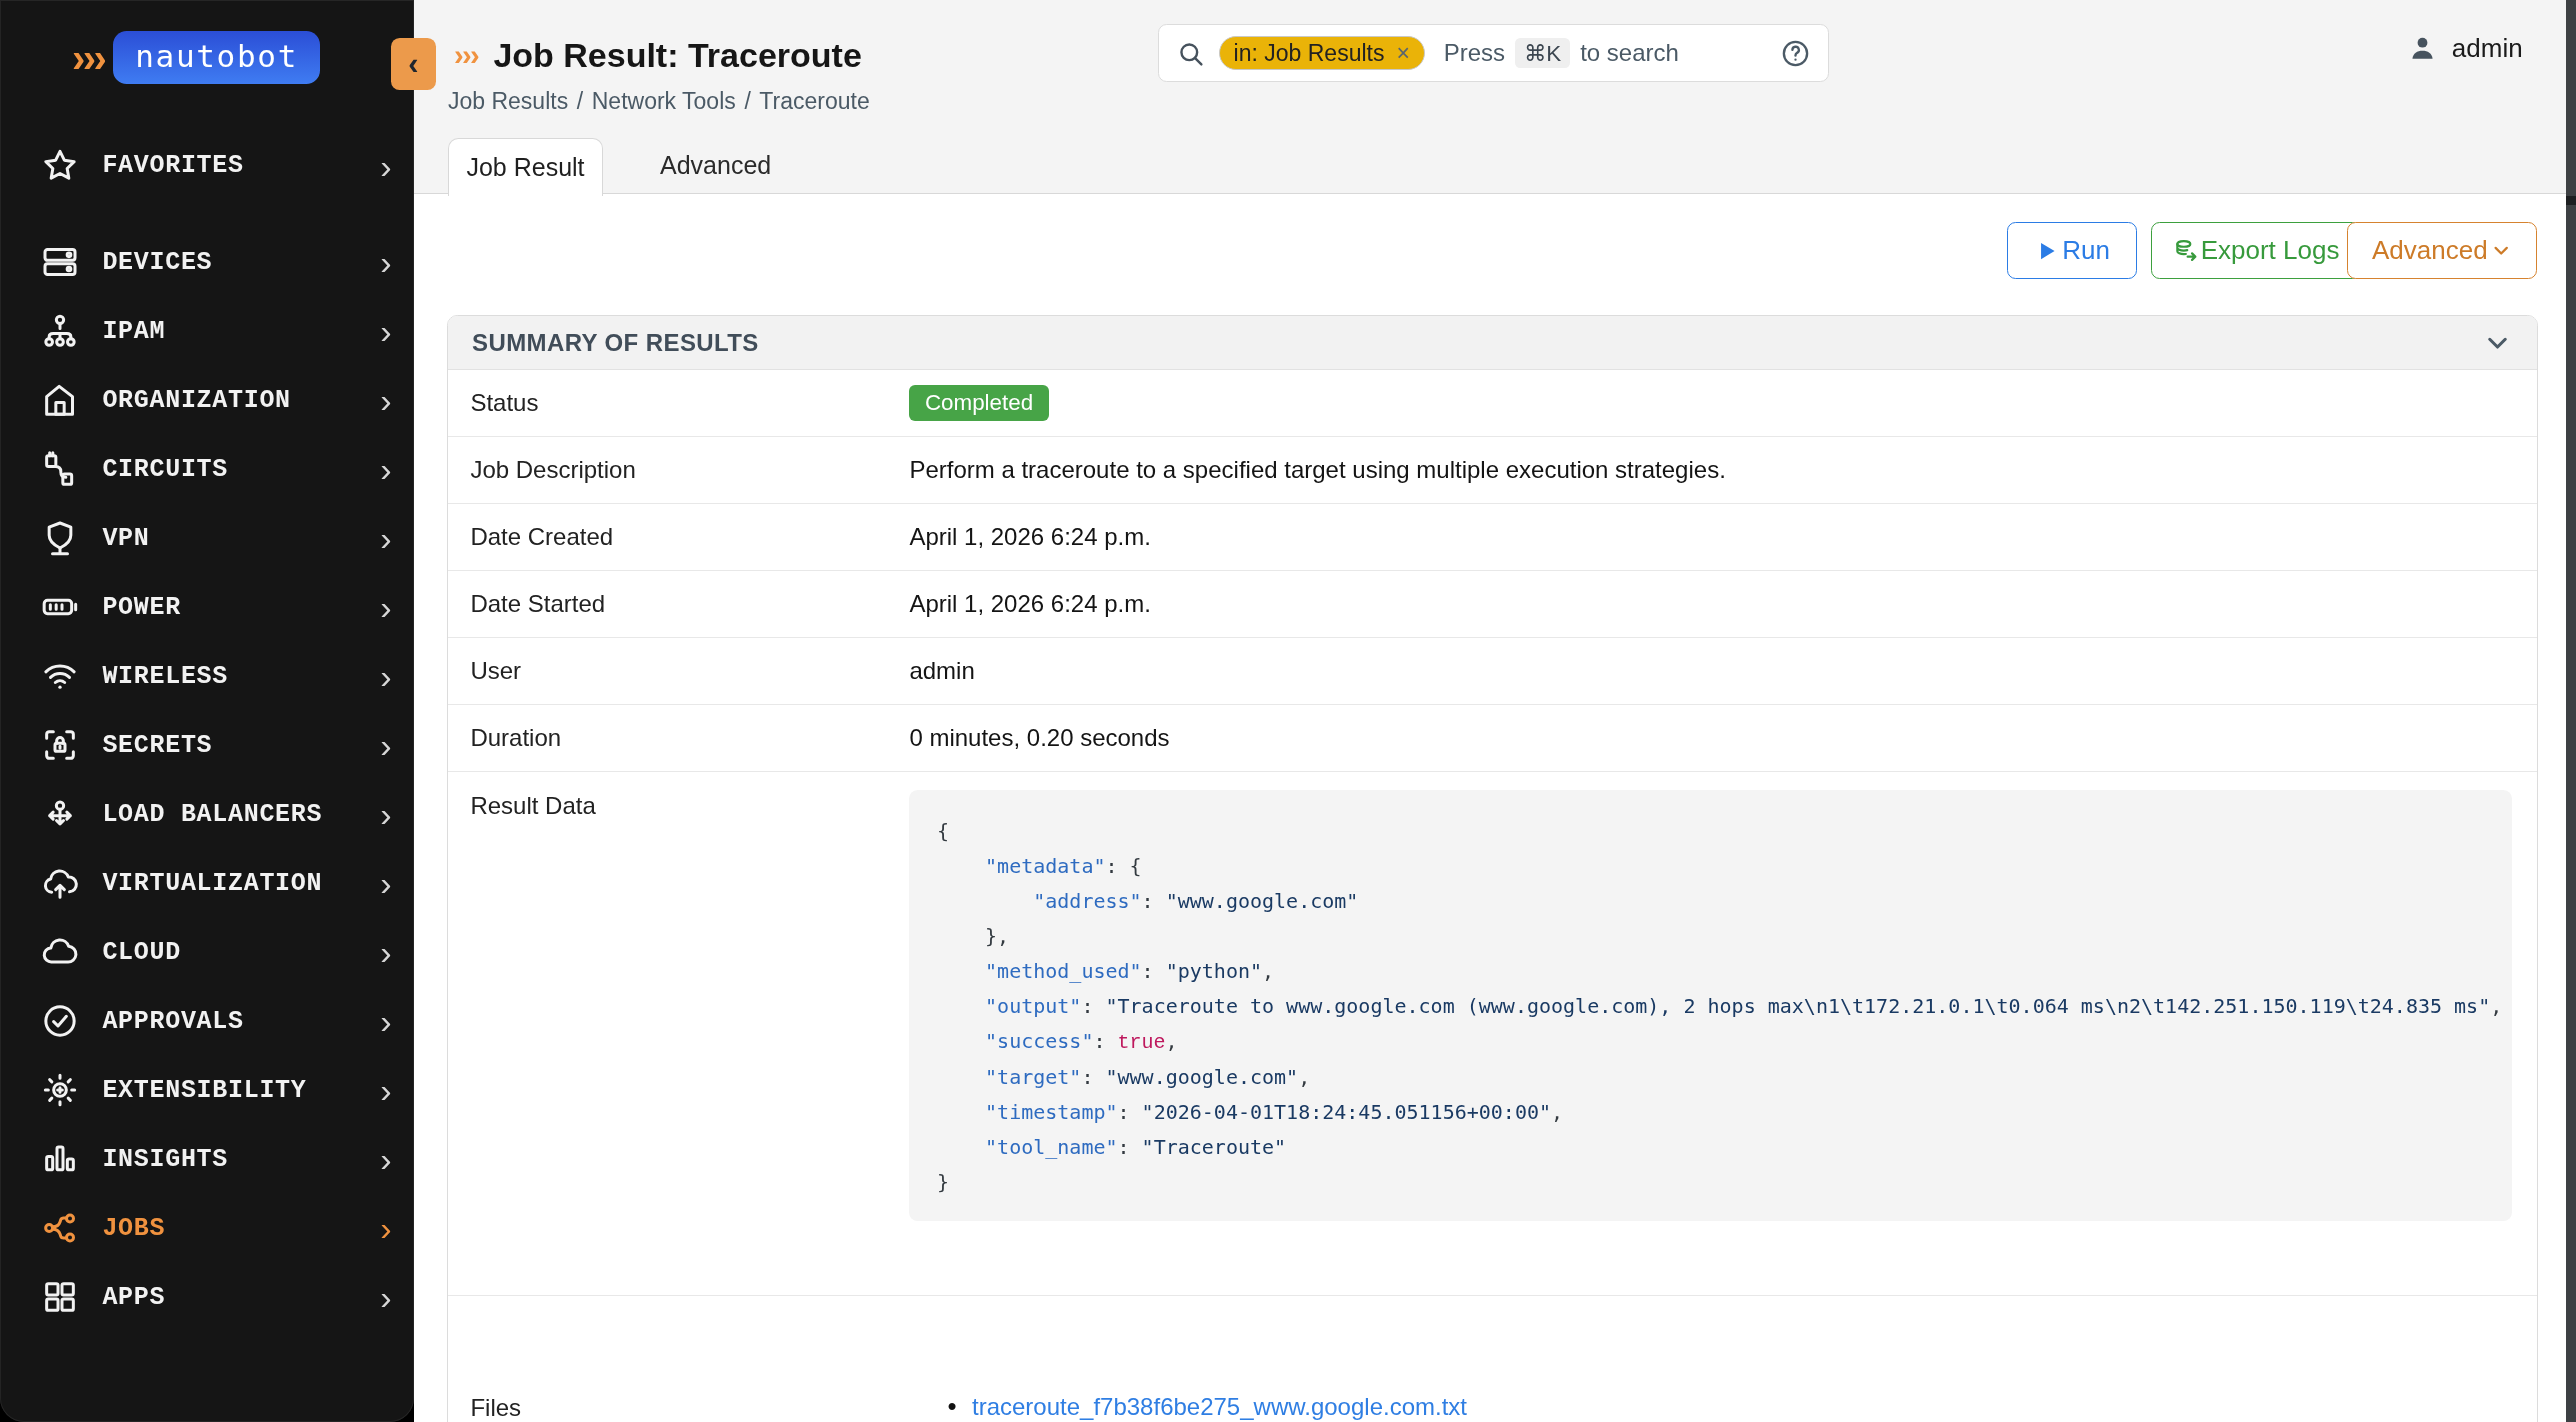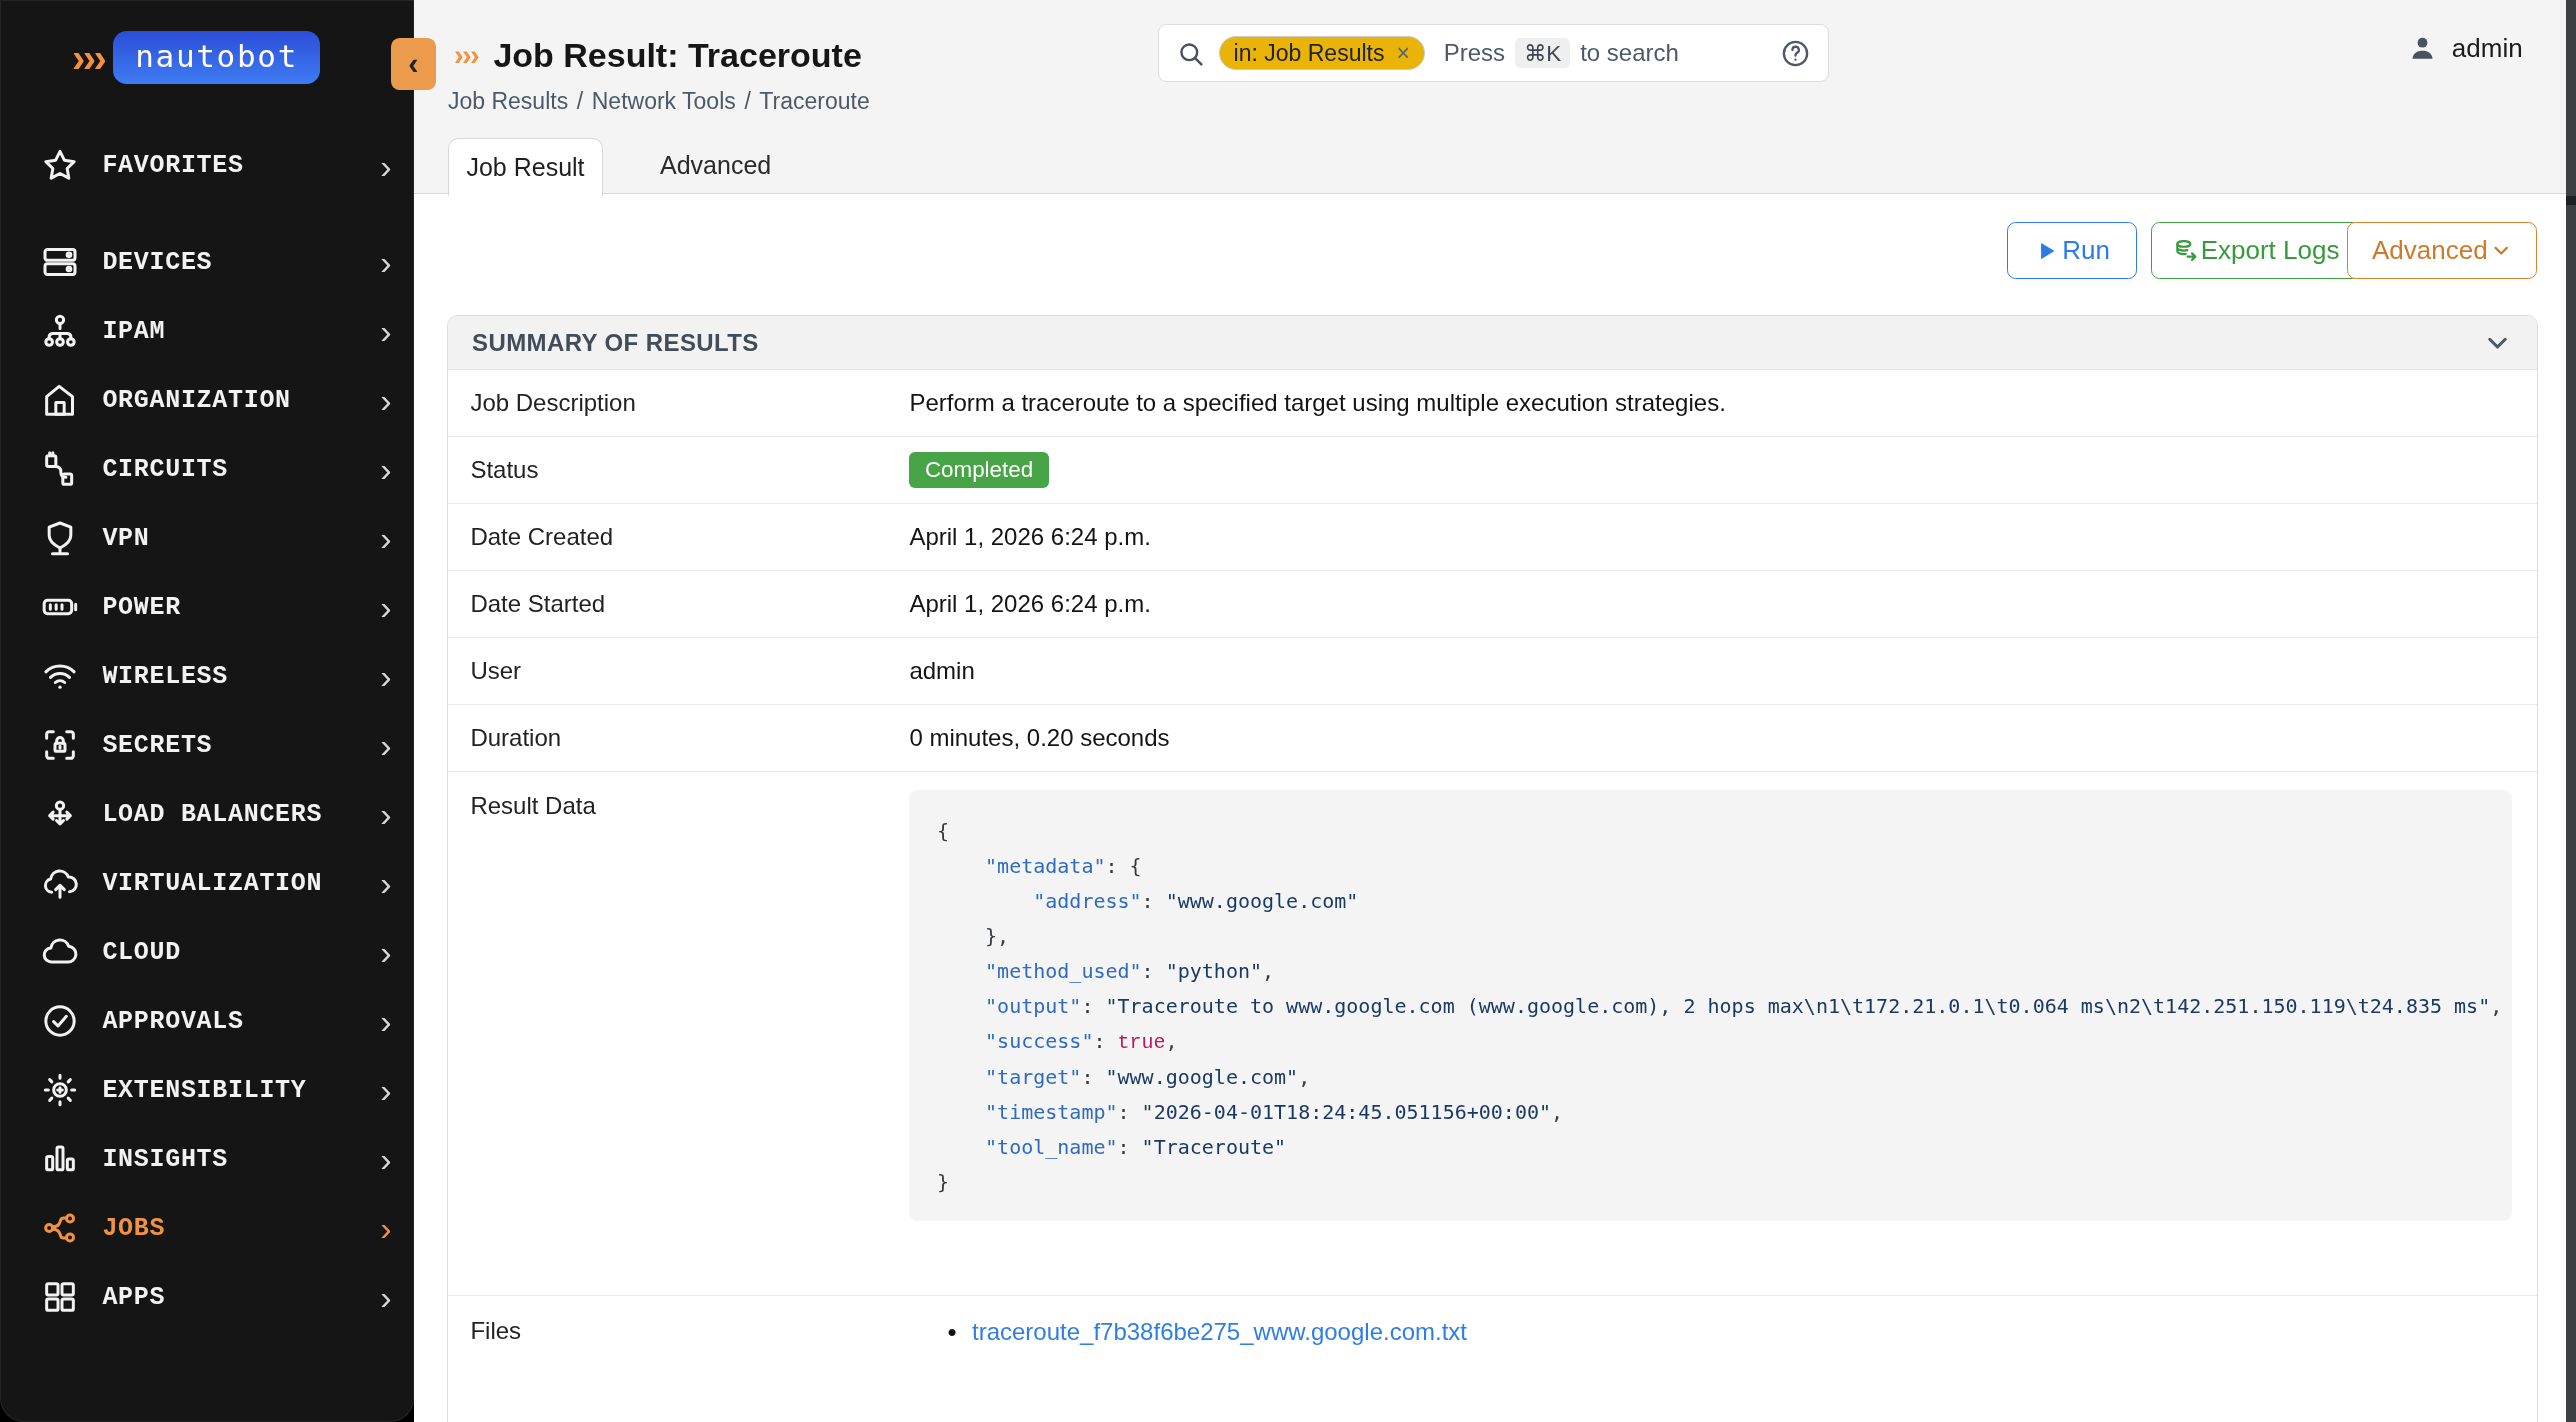--- a/index.html
+++ b/index.html
@@ -86,21 +86,21 @@
   .tvalue{flex:1;font-size:24px;color:#141414;}
   .badge{display:inline-block;color:#fff;font-size:22.4px;padding:5.2px 15.5px;border-radius:6px;}
 
   .trow.result{height:524px;align-items:flex-start;padding-top:20px;}
   .codeblock{margin-top:-1.7px;width:1603px;height:431px;background:#f4f4f4;border-radius:8.6px;
          padding:24px 8.6px 24px 27.5px;box-sizing:border-box;overflow:hidden;
          font-family:"DejaVu Sans Mono","Liberation Mono",monospace;font-size:20px;line-height:35px;
          white-space:pre;color:#333a40;}
   .tk-k{color:#2e6bc0;} .tk-s{color:#1a3a63;} .tk-p{color:#333a40;} .tk-b{color:#be185d;font-family:Liberation Mono, monospace;}
 
-  .trow.files{height:126px;align-items:flex-start;padding-top:20.6px;border-bottom:none;}
+  .trow.files{height:126px;align-items:flex-end;padding-top:20.6px;border-bottom:none;}
   .files-list{padding-left:38px;}
   .file-line{display:flex;align-items:center;}
   .file-line::before{content:"•";color:#111;font-size:26px;margin-right:15.5px;}
   .file-link{color:#2f7ee3;font-size:24px;text-decoration:none;cursor:pointer;}
 
   
   .scrollbar{position:absolute;right:0;top:0;width:10.3px;height:1422px;background:#3d4043;z-index:10;}
   .scroll-thumb{position:absolute;left:0;top:196px;width:10.3px;height:8.6px;background:#1d1f21;}
 </style>
 </head>
@@ -378,26 +378,26 @@
         <span class="panel-title">SUMMARY OF RESULTS</span>
         <span class="panel-caret">
           <svg viewBox="0 0 24 24" fill="none" stroke="currentColor" stroke-width="2.4" stroke-linecap="round" stroke-linejoin="round">
               <path d="M6 9.5l6 6 6-6"></path>
             </svg>
         </span>
       </div>
 
       <div>
           <div class="trow simple">
+            <div class="tlabel">Status</div>
+            <div class="tvalue"><span class="badge" style="background: rgb(71, 164, 71);">Completed</span></div>
+          </div>
+          <div class="trow simple">
             <div class="tlabel">Job Description</div>
             <div class="tvalue">Perform a traceroute to a specified target using multiple execution strategies.</div>
-          </div>
-          <div class="trow simple">
-            <div class="tlabel">Status</div>
-            <div class="tvalue"><span class="badge" style="background: rgb(71, 164, 71);">Completed</span></div>
           </div>
           <div class="trow simple">
             <div class="tlabel">Date Created</div>
             <div class="tvalue">April 1, 2026 6:24 p.m.</div>
           </div>
           <div class="trow simple">
             <div class="tlabel">Date Started</div>
             <div class="tvalue">April 1, 2026 6:24 p.m.</div>
           </div>
           <div class="trow simple">

